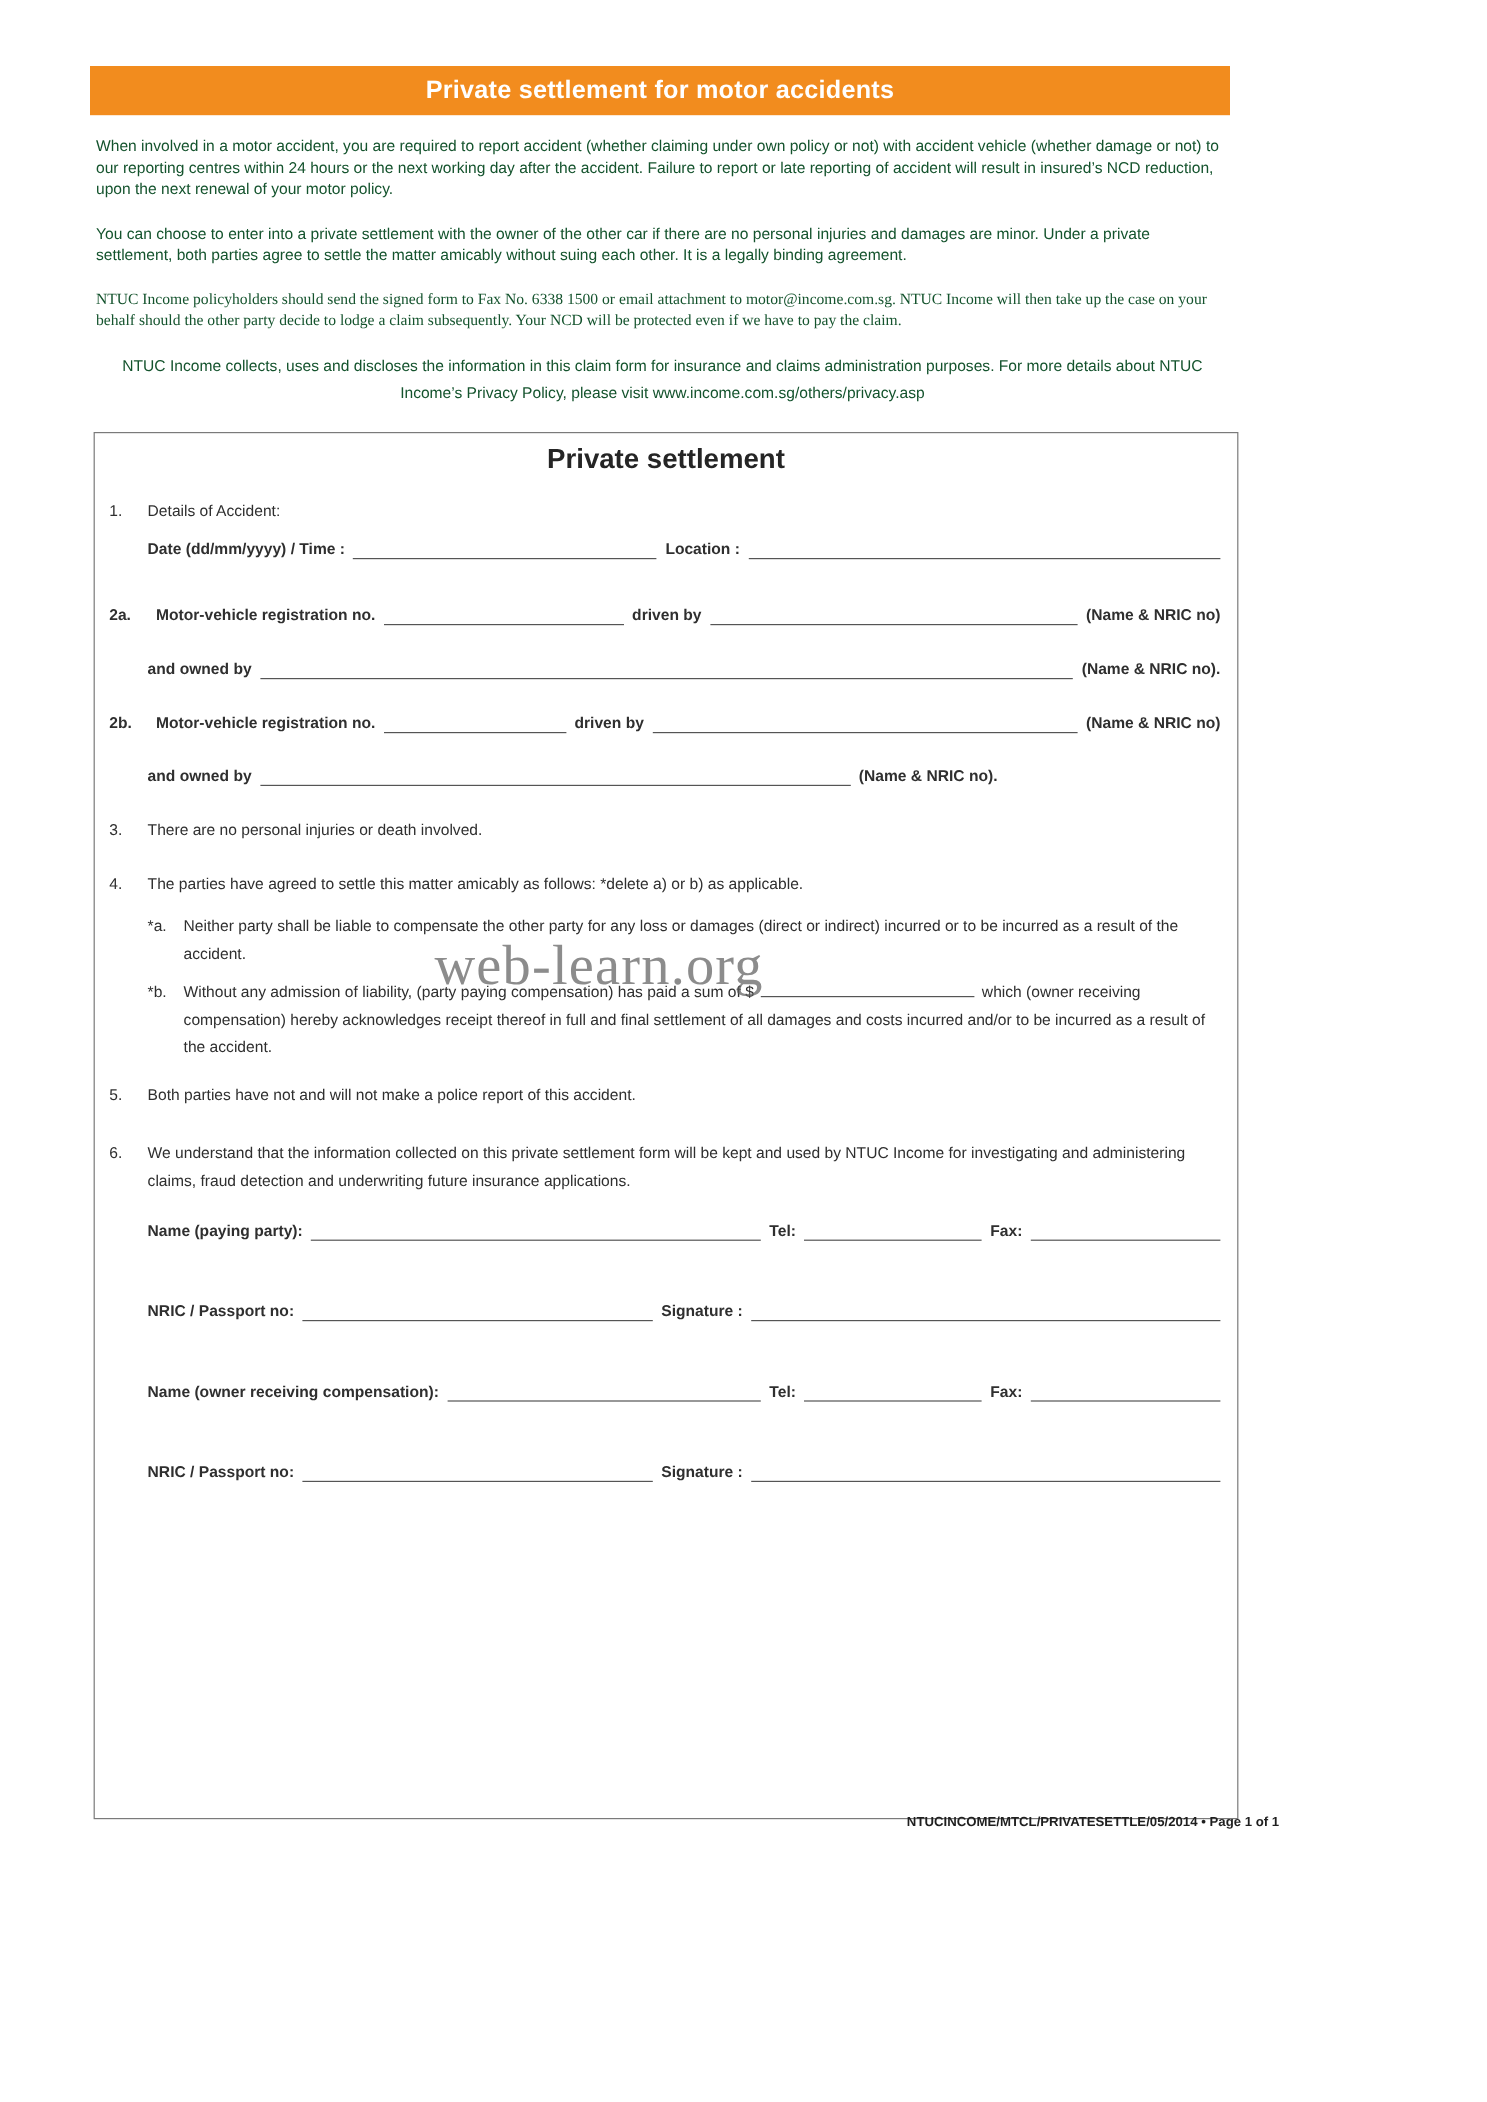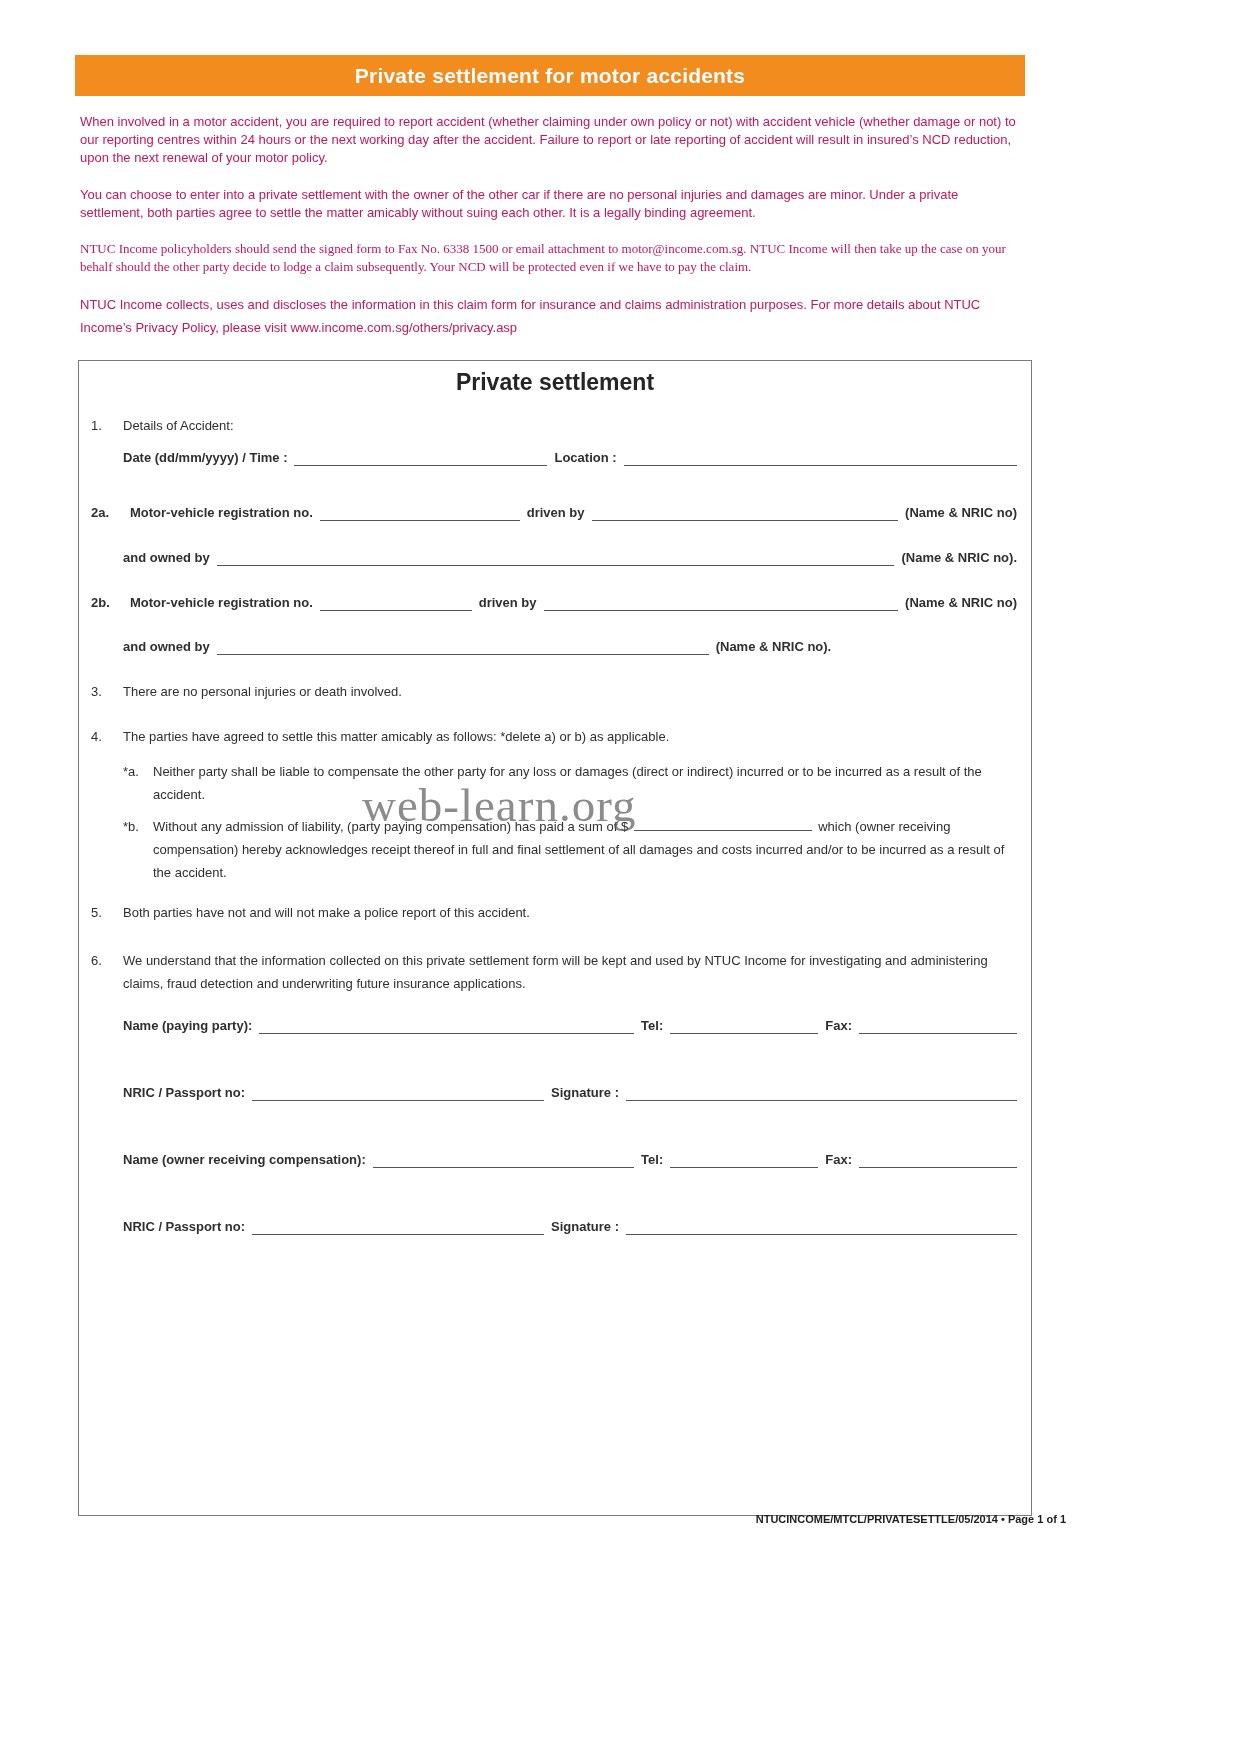--- a/index.html
+++ b/index.html
@@ -8,23 +8,23 @@
     font-family:"Liberation Sans", sans-serif; color:#333333; overflow:hidden;padding-left:36px;
   }
   .header-bar {
     position:absolute; left:75px; top:55px; width:950px; height:41px;
     background:#F28C1E; display:flex; align-items:center; justify-content:center;
   }
   .header-title { color:#ffffff; font-size:21px; font-weight:bold; letter-spacing:0.2px; }
 
   .intro {
     position:absolute; left:80px; width:944px; margin:0;
-    font-size:13px; line-height:18px; color:#be185d;
-  }
-  .intro.tall { line-height:23px; }
+    font-size:13px; line-height:18px; color:#14532d;
+  }
+  .intro.tall { line-height:23px;text-align:center; }
   #p1 { top:113px; }
   #p2 { top:186px; }
   #p3 { top:240px;font-family:Liberation Serif, serif; }
   #p4 { top:293px; }
 
   .form-box {
     position:absolute; left:78px; top:360px; width:954px; height:1156px;
     border:1px solid #7a7a7a; background:#ffffff; color:#2f2f2f; box-sizing:border-box;
   }
   .form-title {

